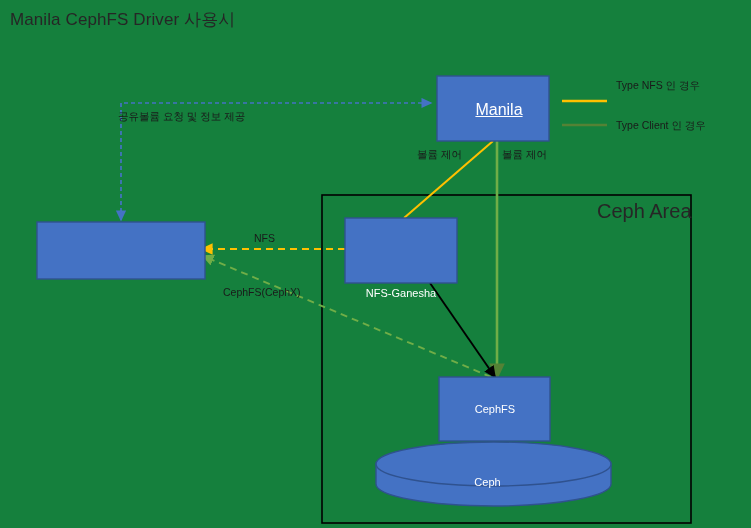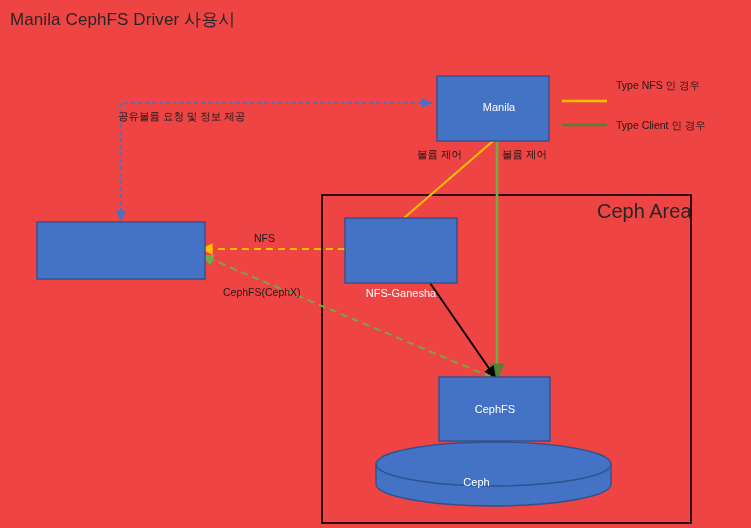--- a/index.html
+++ b/index.html
@@ -4,21 +4,21 @@
 <style>
   html, body {
     margin: 0;
     padding: 0;
     background: #ffffff;
   }
   #canvas {
     position: relative;
     width: 751px;
     height: 528px;
-    background: #ef4444;
+    background: #15803d;
     font-family: "Liberation Sans", sans-serif;
     overflow: hidden;
   }
   #diagram-svg {
     position: absolute;
     left: 0;
     top: 0;
     width: 751px;
     height: 528px;
   }
@@ -110,24 +110,24 @@
     <rect x="345" y="218" width="112" height="65" fill="#4472C4" stroke="#2F528F" stroke-width="1.4"></rect>
 
     <rect x="437" y="76" width="112" height="65" fill="#4472C4" stroke="#2F528F" stroke-width="1.4"></rect>
 
     <rect x="37" y="222" width="168" height="57" fill="#4472C4" stroke="#2F528F" stroke-width="1.4"></rect>
 
     <line x1="562" y1="101" x2="607" y2="101" stroke="#FFC000" stroke-width="2.4"></line>
     <line x1="562" y1="125" x2="607" y2="125" stroke="#548235" stroke-width="2.4"></line>
   </svg>
 
-  <div class="node-label" style="left:437px; top:101px; width:124px; font-size:11px;">Manila</div>
+  <div class="node-label" style="left:437px; top:101px; width:124px; font-size:16px;text-decoration:underline;">Manila</div>
   <div class="node-label" style="left:345px; top:243px; width:112px; font-size:11px;margin-top:44px;">NFS-Ganesha</div>
   <div class="node-label" style="left:439px; top:403px; width:112px; font-size:11px;">CephFS</div>
-  <div class="node-label" style="left:365px; top:476px; width:223px; font-size:11px;">Ceph</div>
+  <div class="node-label" style="left:376px; top:476px; width:223px; font-size:11px;">Ceph</div>
 
   <div class="area-label" style="left:597px; top:200px;">Ceph Area</div>
 
   <div class="edge-label" style="left:118px; top:110px;">공유볼륨 요청 및 정보 제공</div>
   <div class="edge-label" style="left:417px; top:148px;">볼륨 제어</div>
   <div class="edge-label" style="left:502px; top:148px;">볼륨 제어</div>
   <div class="edge-label" style="left:238px; top:232px;margin-left:16px;">NFS</div>
   <div class="edge-label" style="left:207px; top:286px;margin-left:16px;">CephFS(CephX)</div>
 
   <div class="legend-label" style="left:616px; top:79px; font-weight:normal;">Type NFS  인 경우</div>

